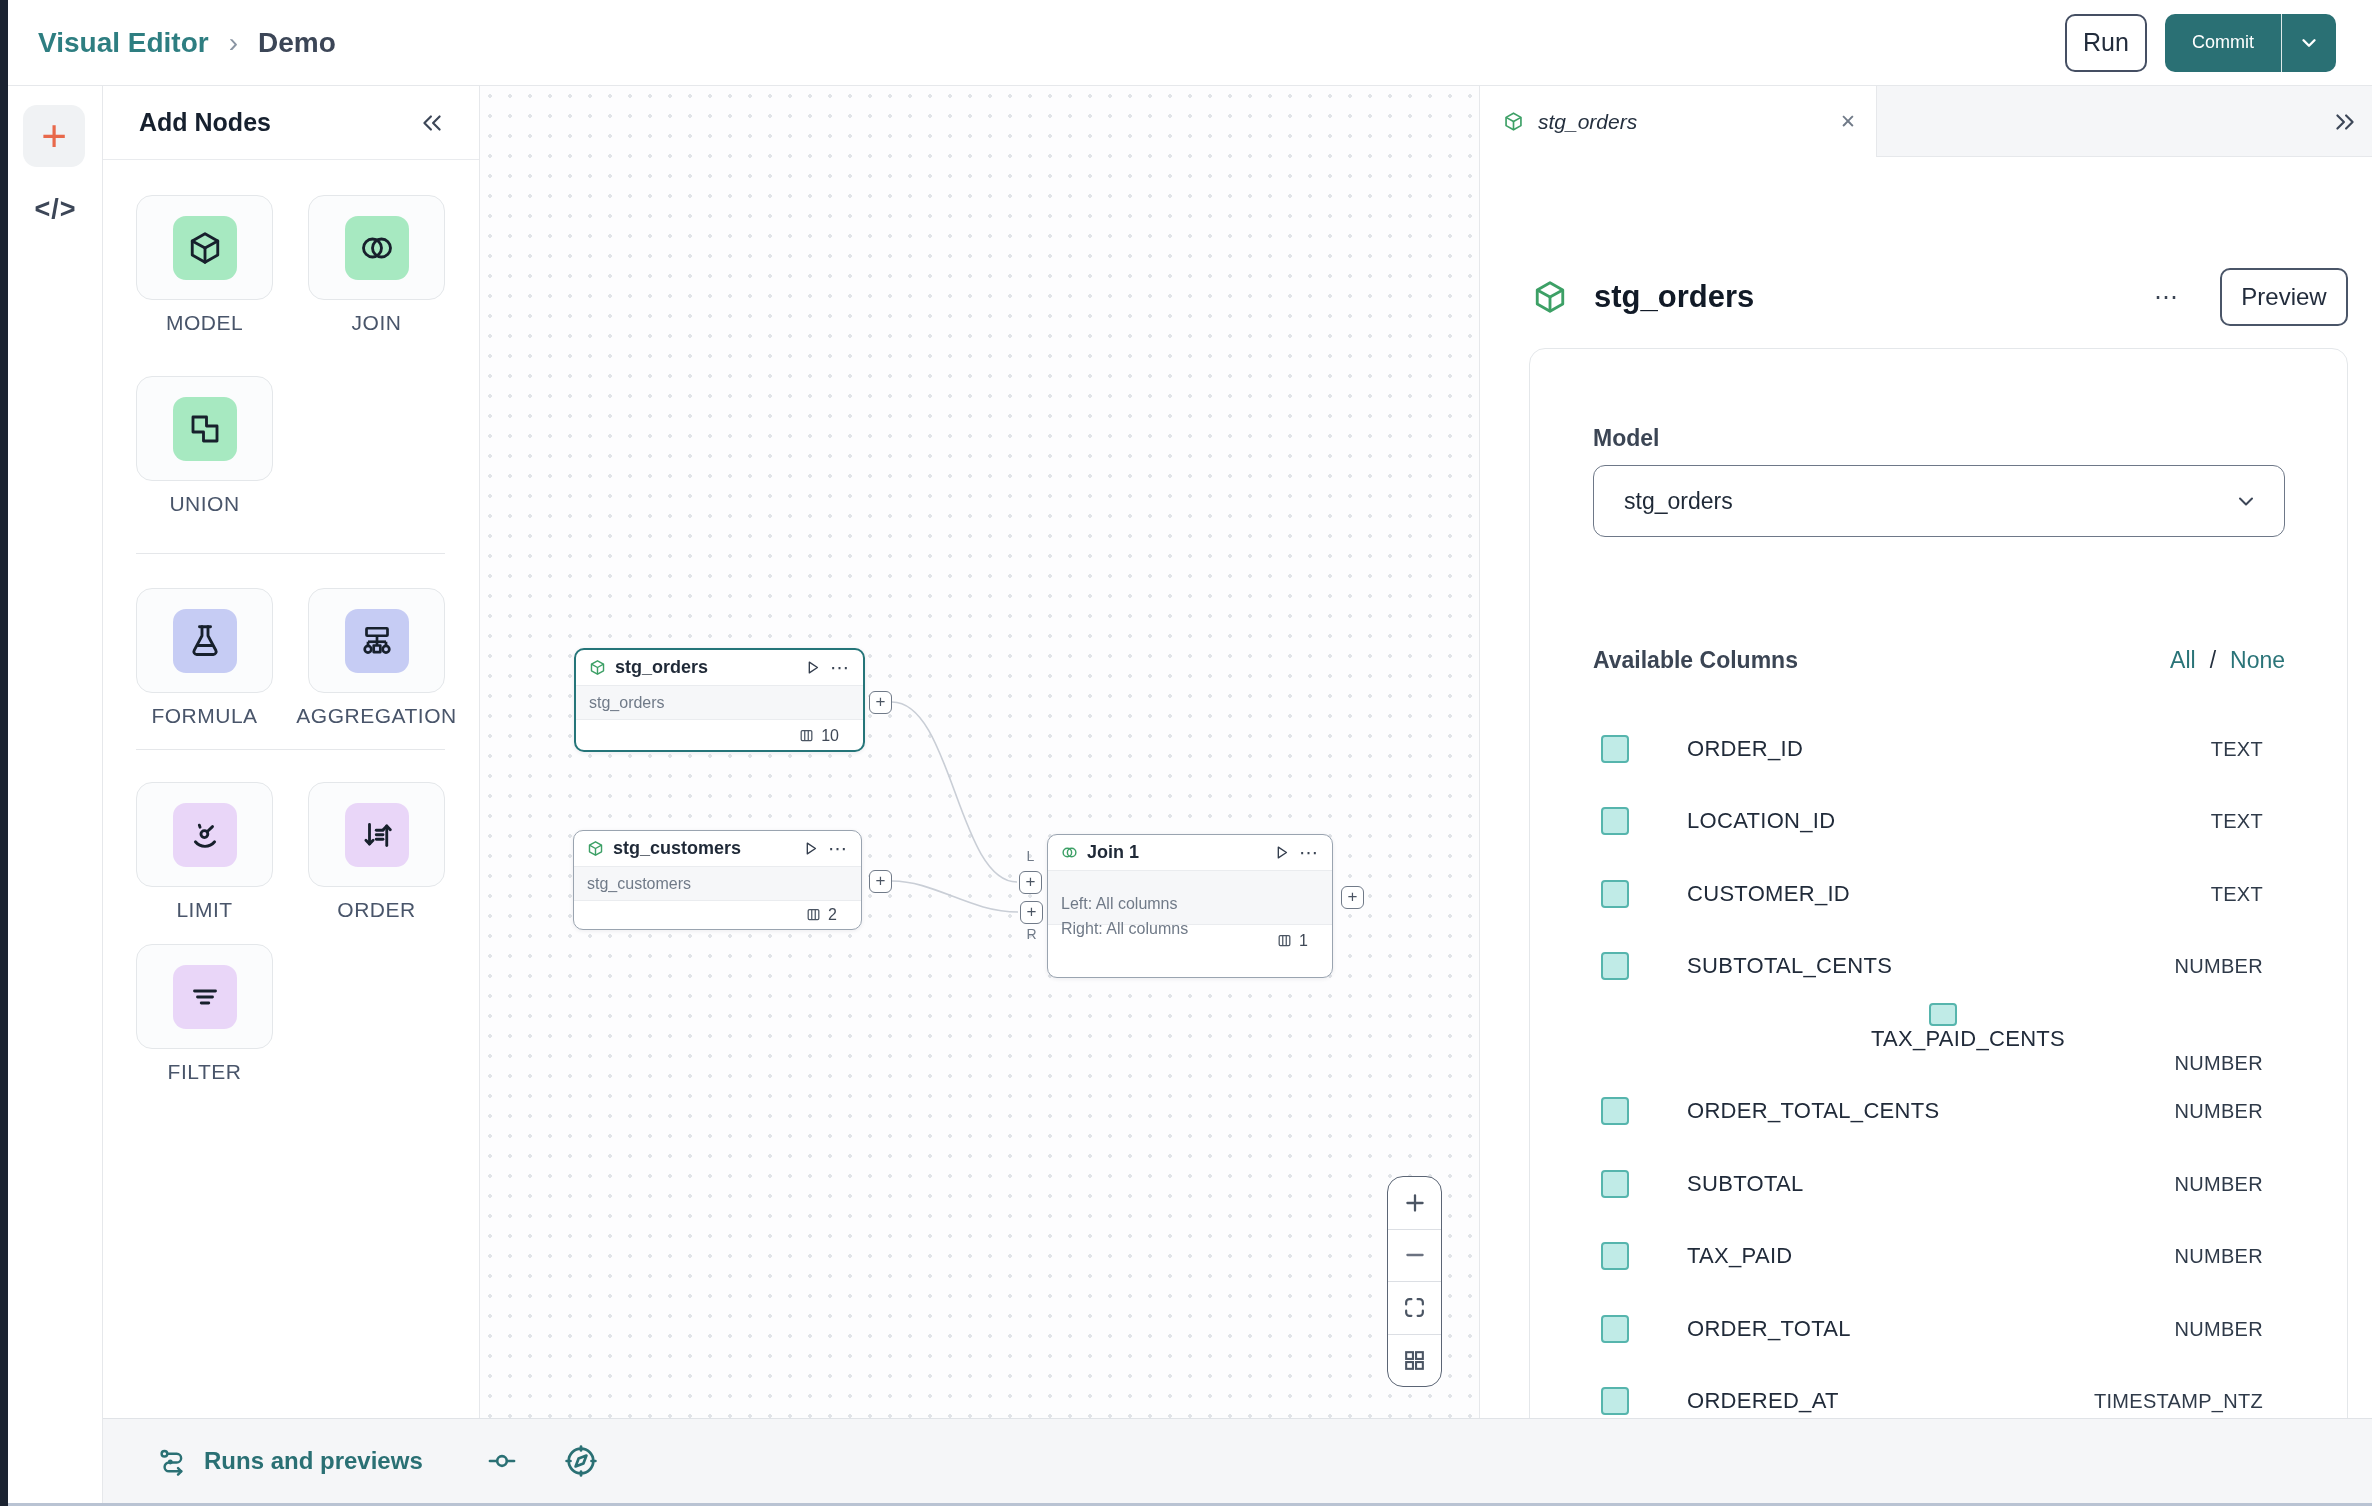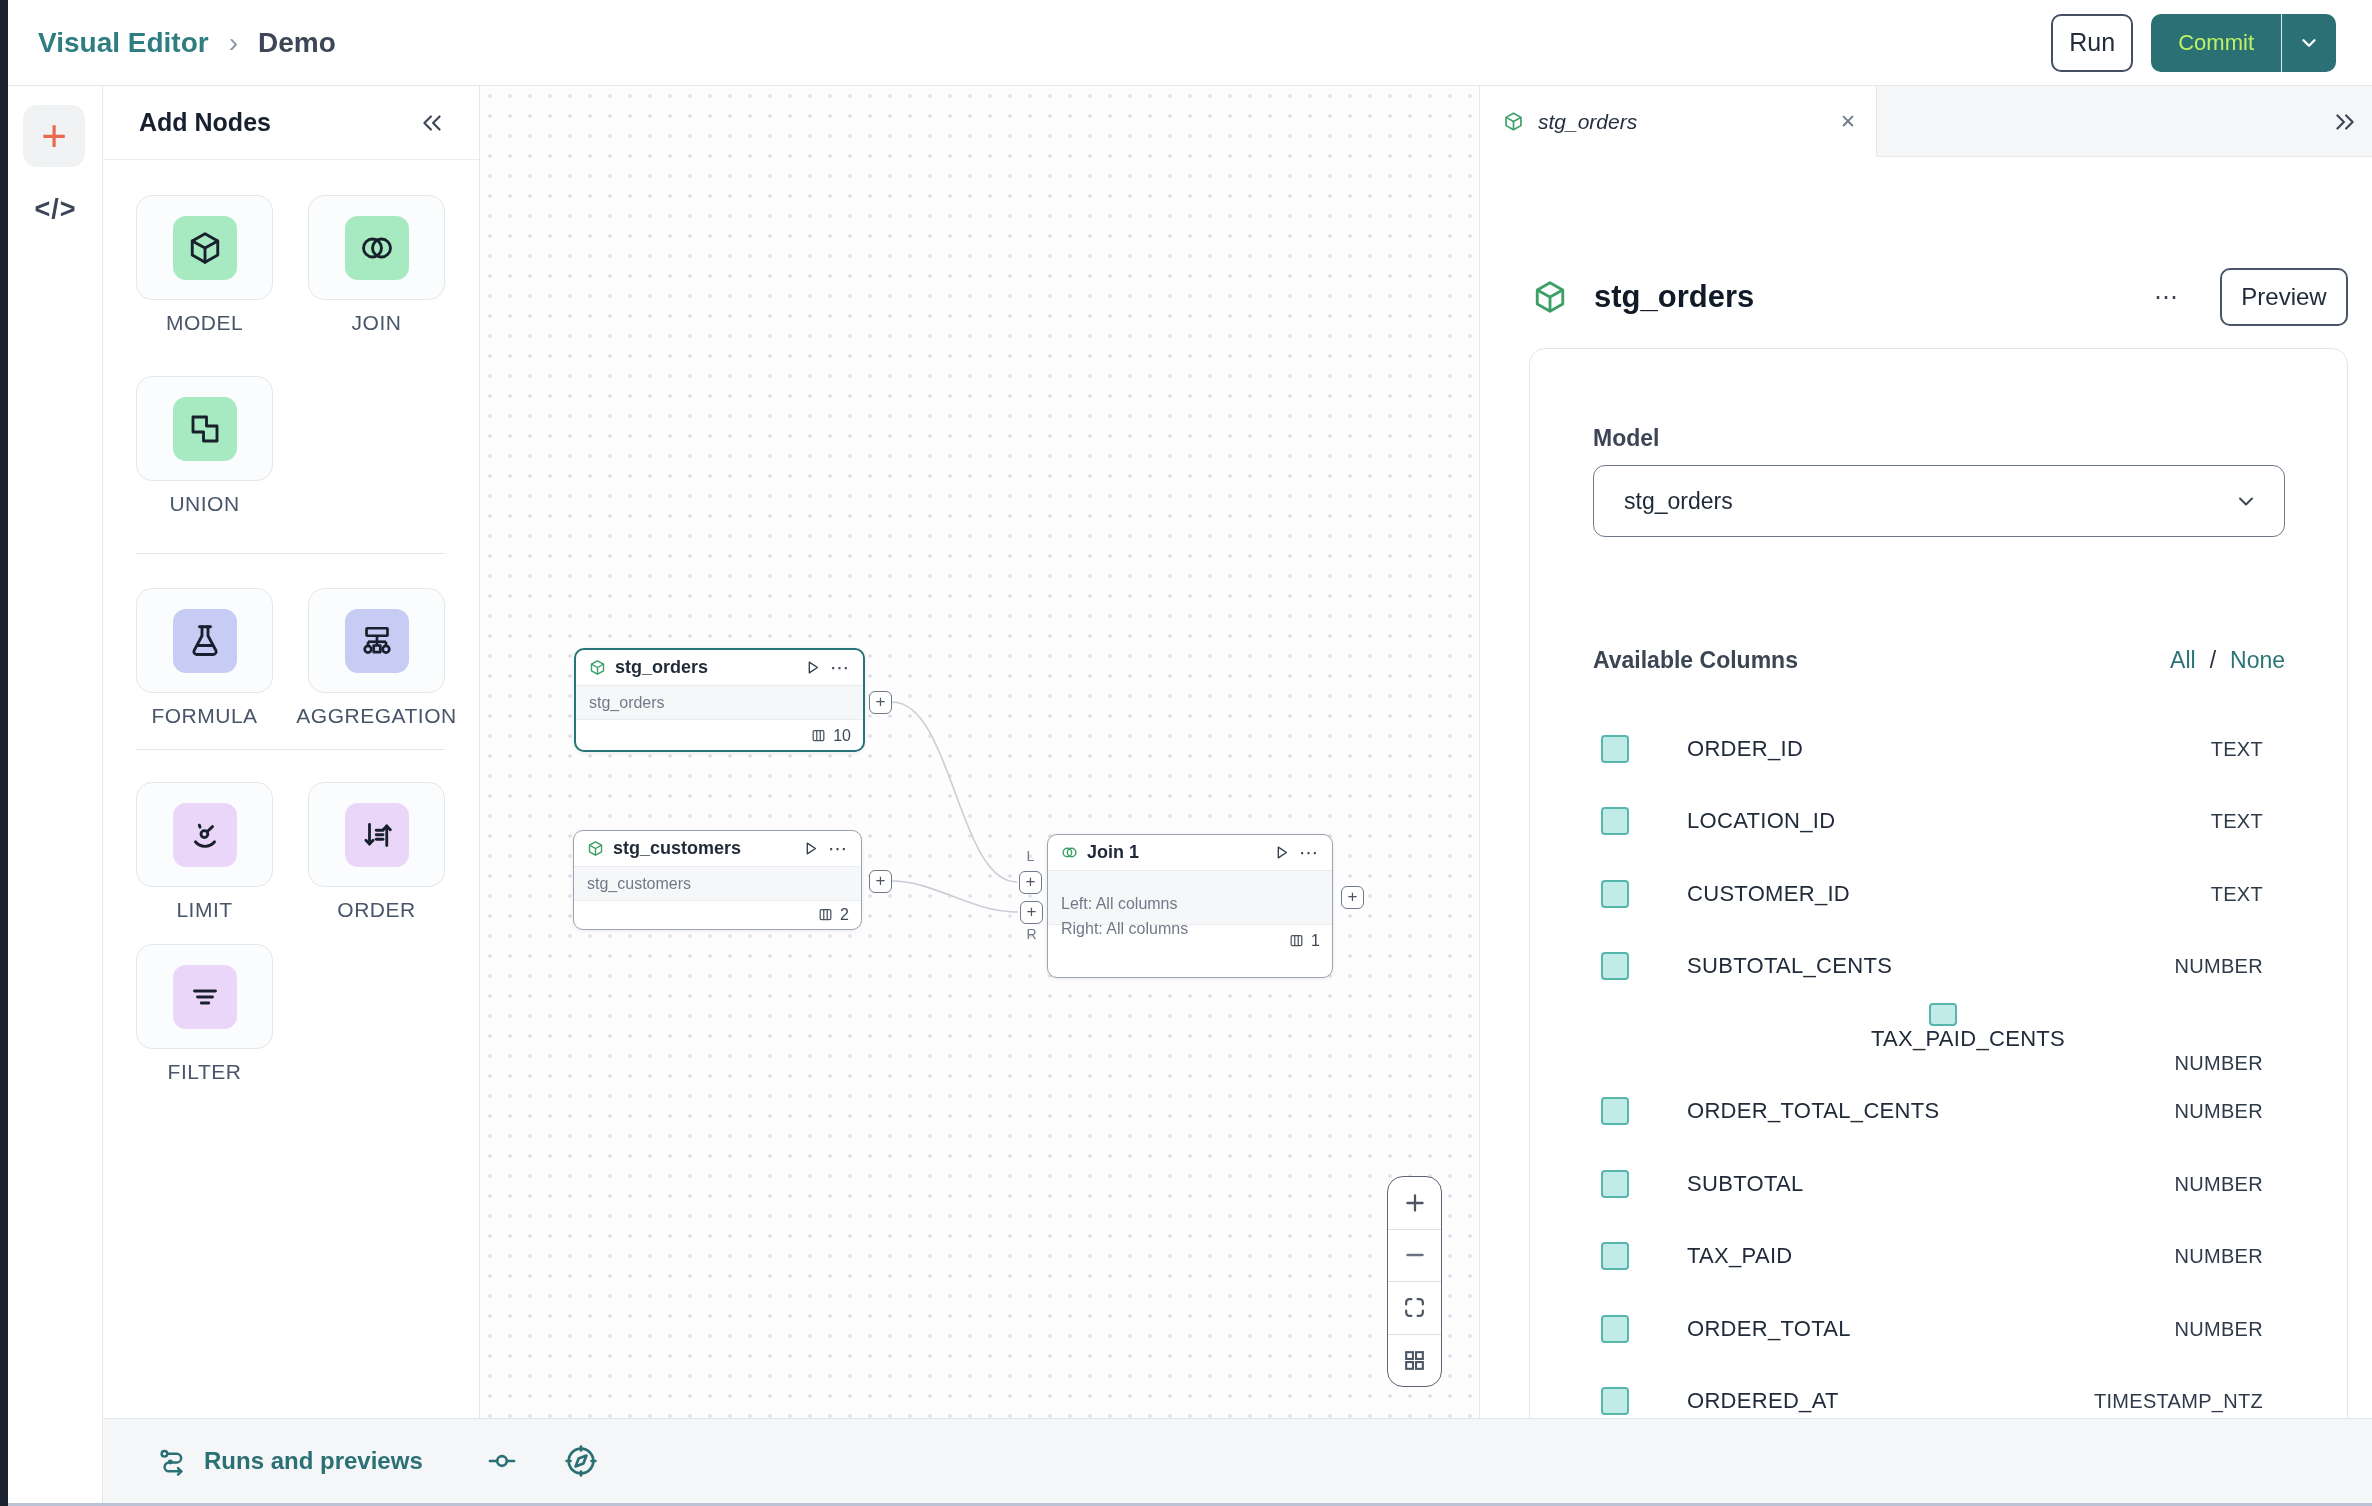--- a/index.html
+++ b/index.html
@@ -15,21 +15,21 @@
   
   .topbar { position:absolute; left:8px; top:0; width:2364px; height:86px; background:#fff;
             border-bottom:1px solid #e6e8eb; display:flex; align-items:center; padding:0 36px 0 30px; }
   .crumb-app { color:#2e7e81; font-weight:700; font-size:28px; }
   .crumb-sep { color:#8a95a3; font-size:28px; margin:0 20px; }
   .crumb-page { color:#3c4657; font-weight:700; font-size:28px; }
   .topbar .spacer { flex:1; }
   .btn-run { width:82px; height:58px; border:2px solid #454f63; border-radius:10px; background:#fff;
              color:#222c3c; font-size:25px; display:flex; align-items:center; justify-content:center; cursor:pointer; }
   .commit-split { margin-left:18px; height:58px; border-radius:10px; background:#2a7074; display:flex; overflow:hidden; }
-  .commit-main { color:#bef264; font-size:22px; display:flex; align-items:center; padding:0 27px; cursor:pointer; }
+  .commit-main { color:#ffffff; font-size:18px; display:flex; align-items:center; padding:0 27px; cursor:pointer; }
   .commit-divider { width:1px; background:rgba(255,255,255,.85); margin:0; }
   .commit-arrow { width:54px; display:flex; align-items:center; justify-content:center; cursor:pointer; }
 
   
   .left-rail { position:absolute; left:8px; top:86px; width:95px; height:1420px; background:#fff; border-right:1px solid #e6e8eb; }
   .rail-plus { position:absolute; left:15px; top:19px; width:62px; height:62px; background:#f0f2f4; border-radius:14px;
                display:flex; align-items:center; justify-content:center; color:#e8694b; font-size:44px; font-weight:300; cursor:pointer; }
   .rail-code { position:absolute; left:0; top:108px; width:95px; text-align:center; color:#3c4657; font-size:27px; font-weight:700; letter-spacing:1px; cursor:pointer; }
 
   
@@ -54,21 +54,21 @@
   .node-plain { border:1.5px solid #9aa4b0; }
   .node-selected { border:2px solid #257579; }
   .node-title { height:35px; display:flex; align-items:center; padding:0 13px; gap:9px; }
   .node-name { font-size:18px; font-weight:700; color:#1f2937; }
   .node-title .gap { flex:1; }
   .node-ellipsis { font-size:19px; color:#3b4554; letter-spacing:1px; cursor:pointer; }
   .node-body { background:#f6f7f9; border-top:1px solid #eaecef; border-bottom:1px solid #eaecef;
                color:#707a88; font-size:16px; padding-left:13px; }
   .node-body.one { height:35px; line-height:34px; }
   .node-body.two { height:55px; padding-top:20px; line-height:25px; }
-  .node-footer { display:flex; align-items:center; justify-content:flex-end; gap:7px; padding-right:12px; color:#3f4856; font-size:16px; }
+  .node-footer { display:flex; align-items:center; justify-content:flex-end; gap:7px; padding-right:24px; color:#3f4856; font-size:16px; }
   .node-footer.f1 { height:31px; } 
   .port { position:absolute; width:23px; height:23px; background:#fff; border:1.4px solid #707a88; border-radius:6px;
           color:#4b5563; font-size:17px; line-height:20px; text-align:center; cursor:pointer; z-index:3; }
   .port-label { position:absolute; width:23px; text-align:center; font-size:14px; color:#707a88; z-index:3; }
 
   .zoom-pill { position:absolute; left:907px; top:1090px; width:55px; height:211px; background:#fff;
                border:1.8px solid #5b6575; border-radius:16px; display:flex; flex-direction:column; }
   .zoom-cell { flex:1; display:flex; align-items:center; justify-content:center; border-bottom:1px solid #dcdfe4; cursor:pointer; }
   .zoom-cell:last-child { border-bottom:none; }
 

